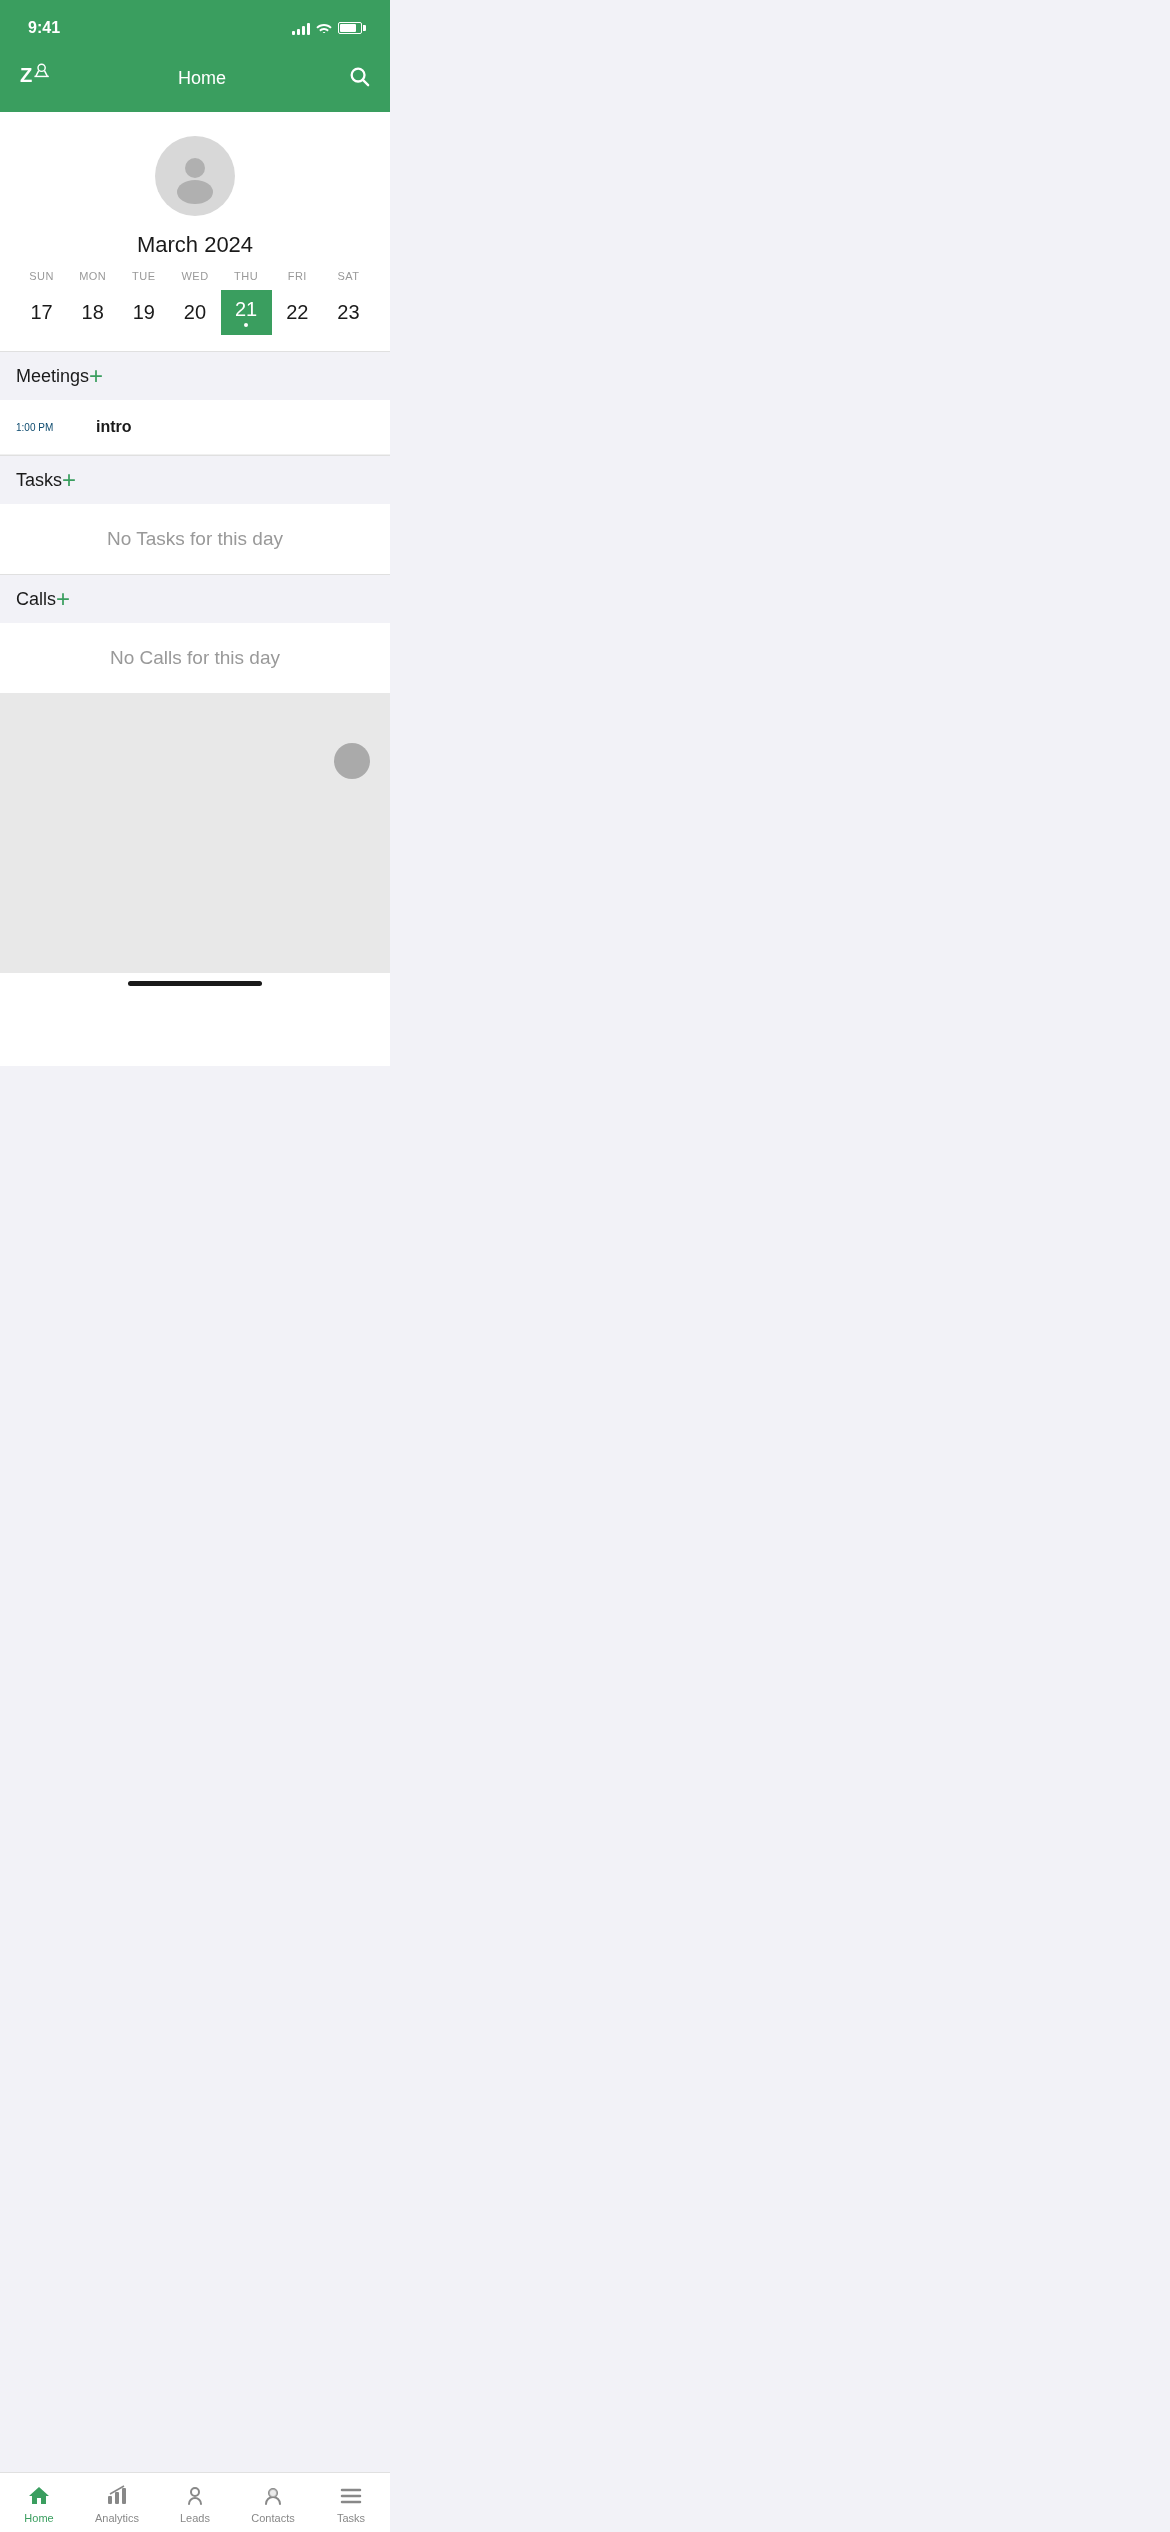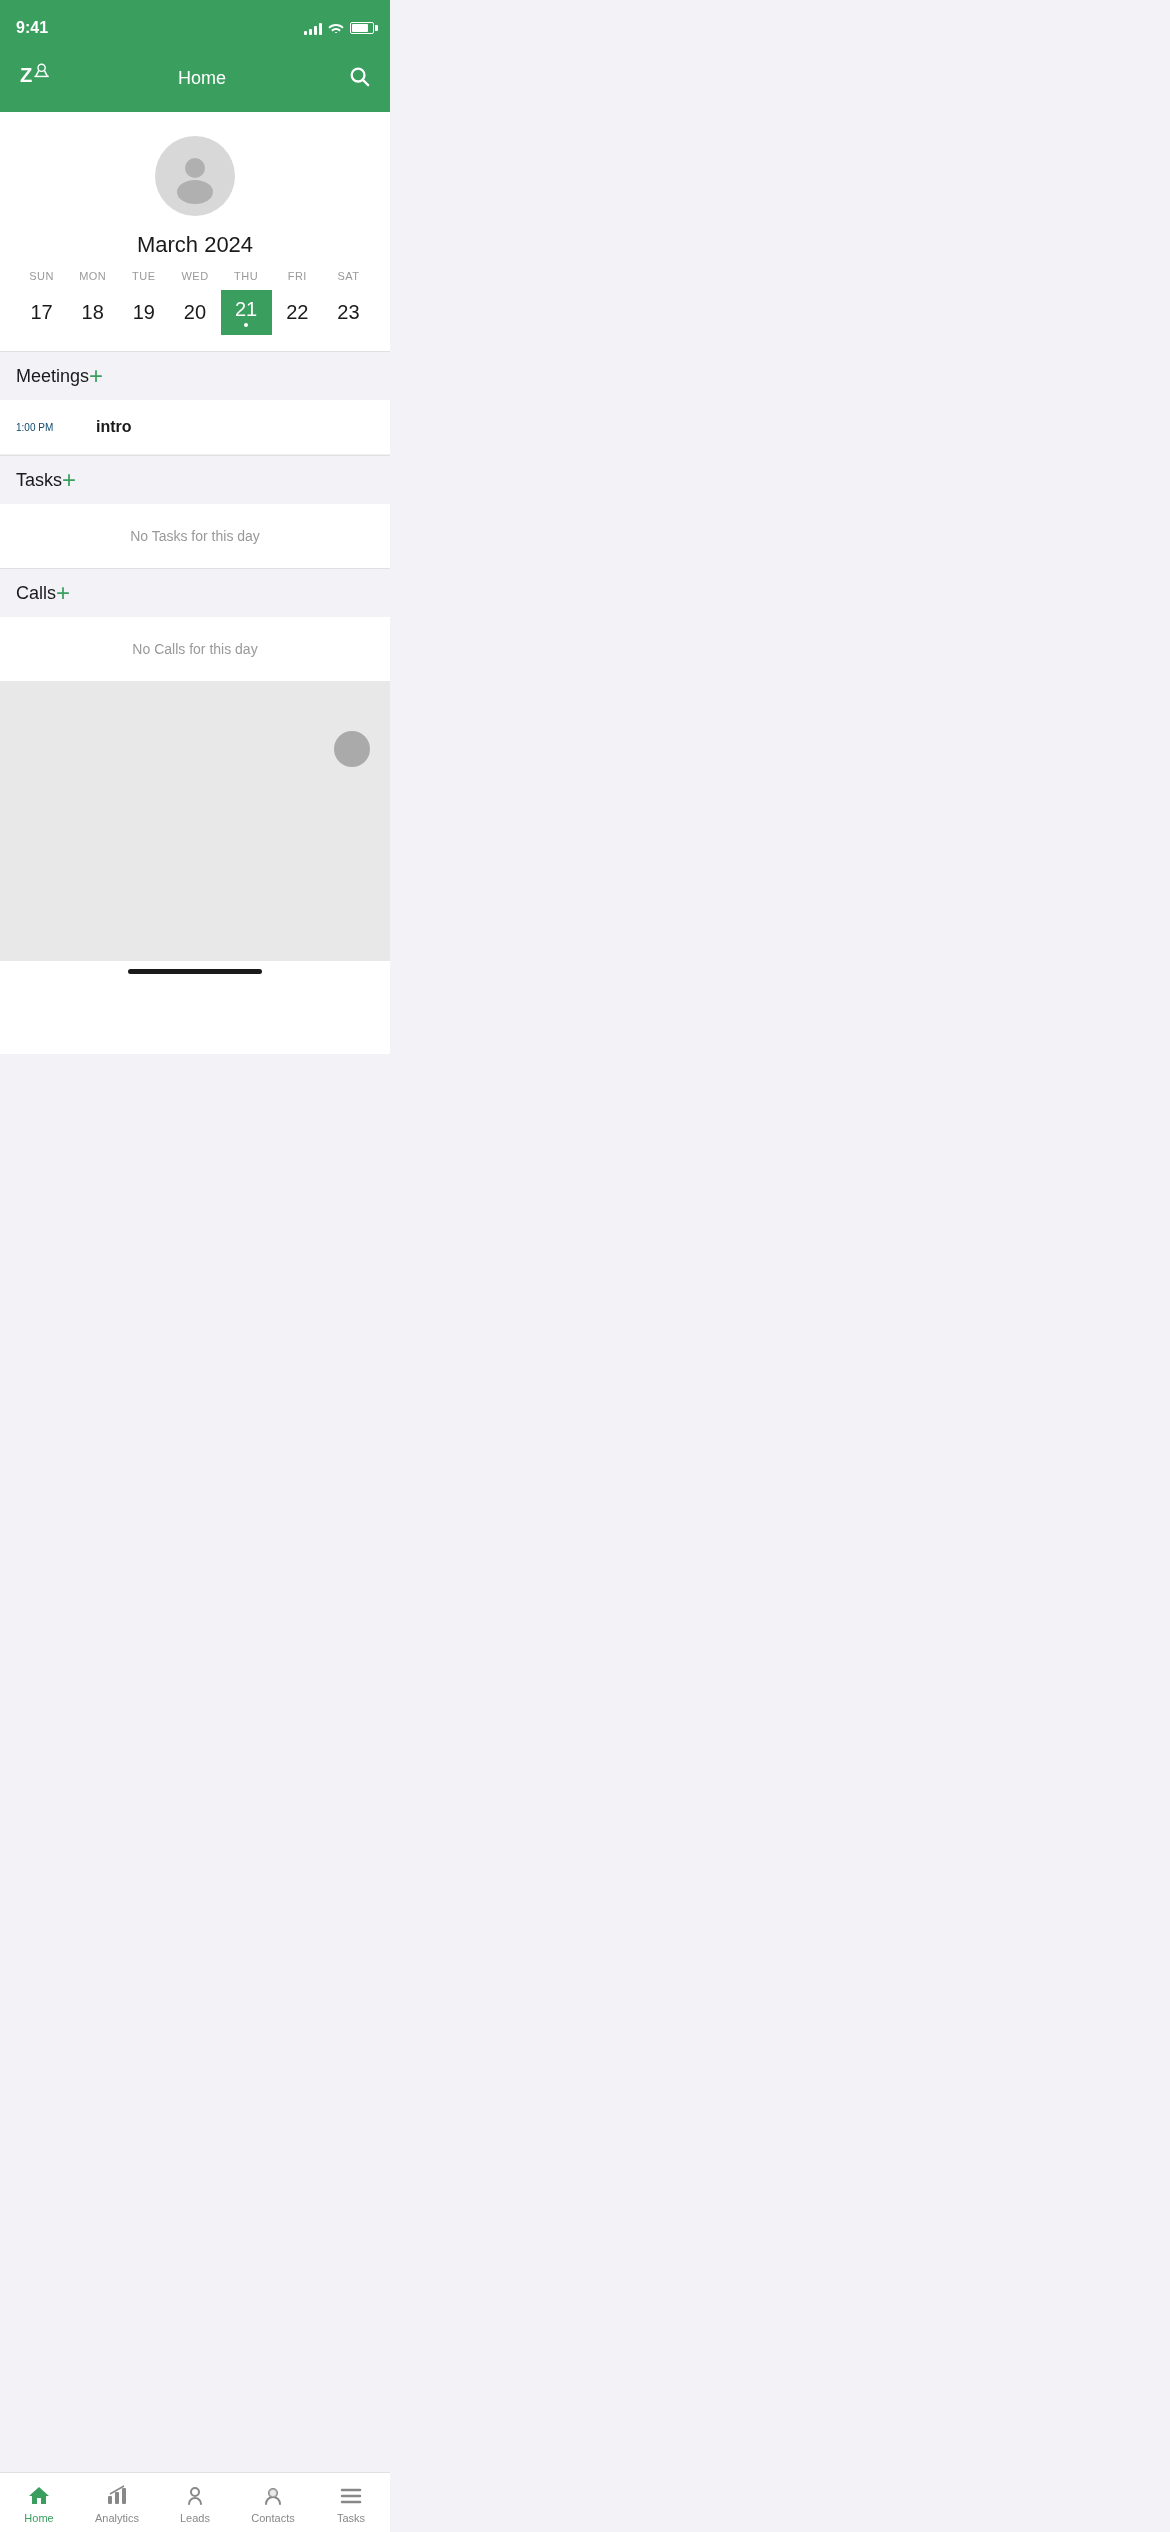--- a/index.html
+++ b/index.html
@@ -12,21 +12,21 @@
       background: #f2f2f7;
       overflow-x: hidden;
     }
 
     
     .status-bar {
       background: #3a9e5f;
       display: flex;
       justify-content: space-between;
       align-items: center;
-      padding: 14px 16px 8px;
+      padding: 14px 28px 8px;
       height: 50px;
     }
     .status-time {
       color: white;
       font-size: 16px;
       font-weight: 600;
     }
     .status-icons {
       display: flex;
       align-items: center;
@@ -215,21 +215,21 @@
       font-weight: 700;
       color: #1a1a1a;
     }
 
     
     .empty-state {
       background: white;
       text-align: center;
       padding: 24px 16px;
       color: #999;
-      font-size: 14px;
+      font-size: 19px;
     }
 
     
     .gray-area {
       background: #e8e8e8;
       height: 280px;
       position: relative;
     }
     .gray-circle {
       width: 36px;

